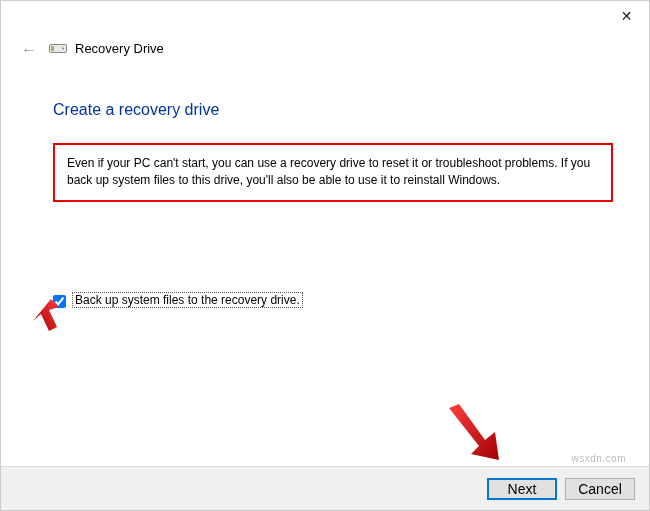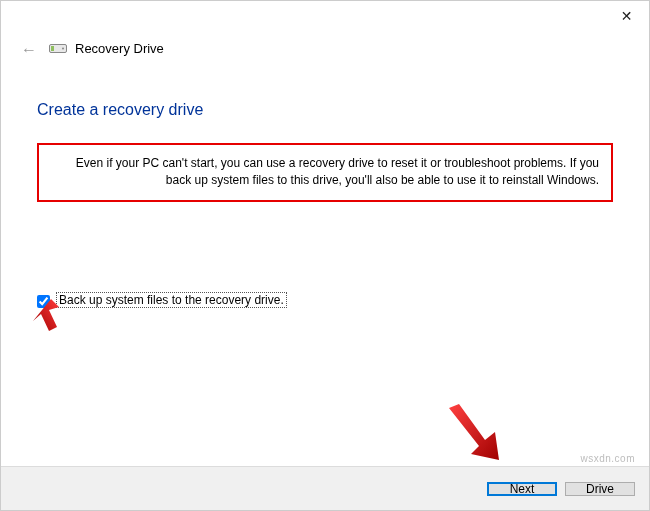--- a/index.html
+++ b/index.html
@@ -46,37 +46,36 @@
   .drive-icon {
     width: 18px; height: 12px;
     display: inline-block;
   }
   .drive-icon svg { display: block; }
   .header-title {
     font-size: 13px;
     color: #000;
   }
   .content {
-    padding: 24px 36px 0 36px;
+    padding: 24px 36px 0 52px;
   }
   .page-heading {
     color: #003399;
     font-size: 16px;
     font-weight: 400;
     margin: 18px 0 24px 0;
   }
   .desc-box {
     border: 2px solid #e60000;
     padding: 10px 12px;
     font-size: 12px;
     color: #000;
     line-height: 1.45;
     margin-bottom: 90px;
     max-width: 580px;
-    text-align: right;
   }
   .checkbox-row {
     display: inline-flex;
     align-items: flex-end;
     gap: 4px;
     padding: 0;
   }
   .checkbox-row input[type=checkbox] {
     margin: 0 2px 0 0;
     width: 13px; height: 13px;
@@ -99,36 +98,36 @@
     background: #f0f0f0;
     border-top: 1px solid #dcdcdc;
     display: flex;
     justify-content: flex-end;
     align-items: center;
     padding: 0 14px;
     gap: 8px;
   }
   .btn {
     min-width: 70px;
-    height: 14px;
+    height: 22px;
     background: #e1e1e1;
     border: 1px solid #adadad;
-    font-size: 12px;
+    font-size: 14px;
     color: #000;
     display: flex; align-items: center; justify-content: center;
     cursor: pointer;
     padding: 0 12px;
   }
   .btn.primary {
     border: 2px solid #0078d7;
     background: #e1e1e1;
   }
   .watermark {
     position: absolute;
-    right: 14px; bottom: 46px;
+    right: 23px; bottom: 46px;
     font-size: 10px;
     color: #bdbdbd;
     letter-spacing: 0.5px;
   }
 </style>
 </head>
 <body>
 
 <div class="window">
 
@@ -183,17 +182,17 @@
     <polygon points="4,4 14,0 40,36 50,28 54,56 26,50 34,42" fill="url(#g2)"></polygon>
   </svg>
 
   <div class="watermark">wsxdn.com</div>
 
   <div class="footer">
     <div class="btn primary">
       <span>Next</span>
     </div>
     <div class="btn">
-      <span>Drive</span>
+      <span>Cancel</span>
     </div>
   </div>
 
 </div>
 
 </body></html>

